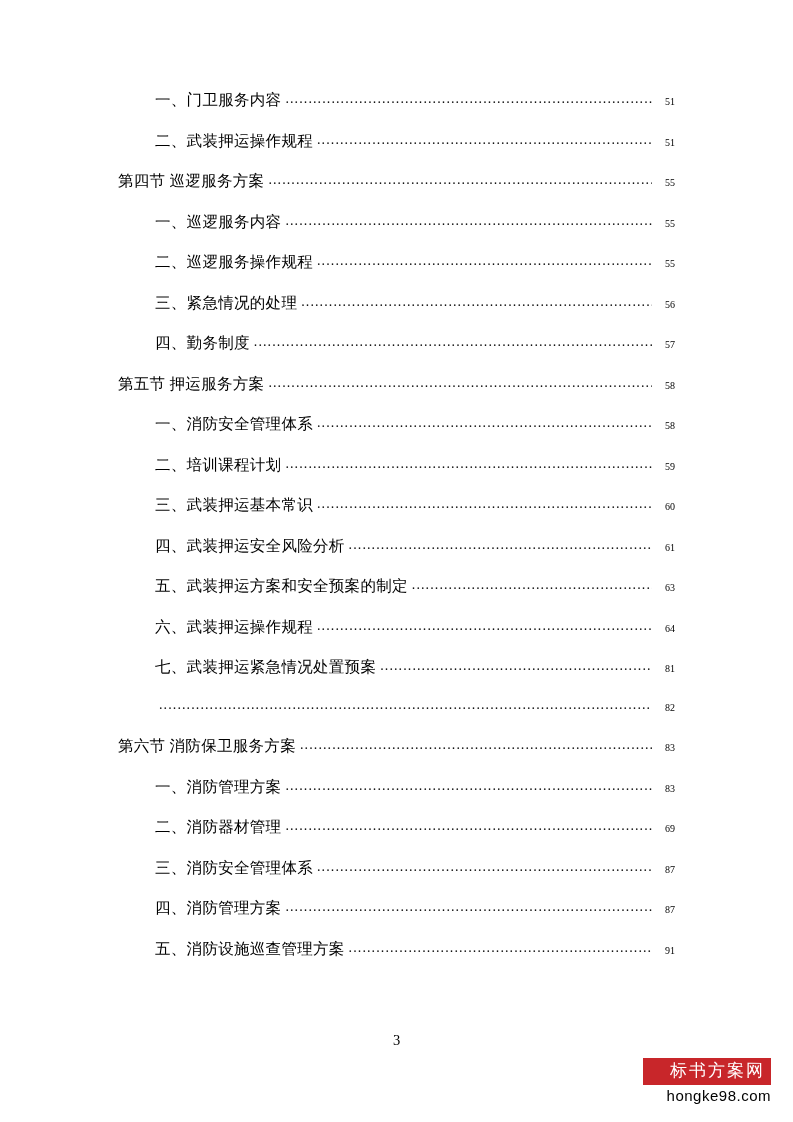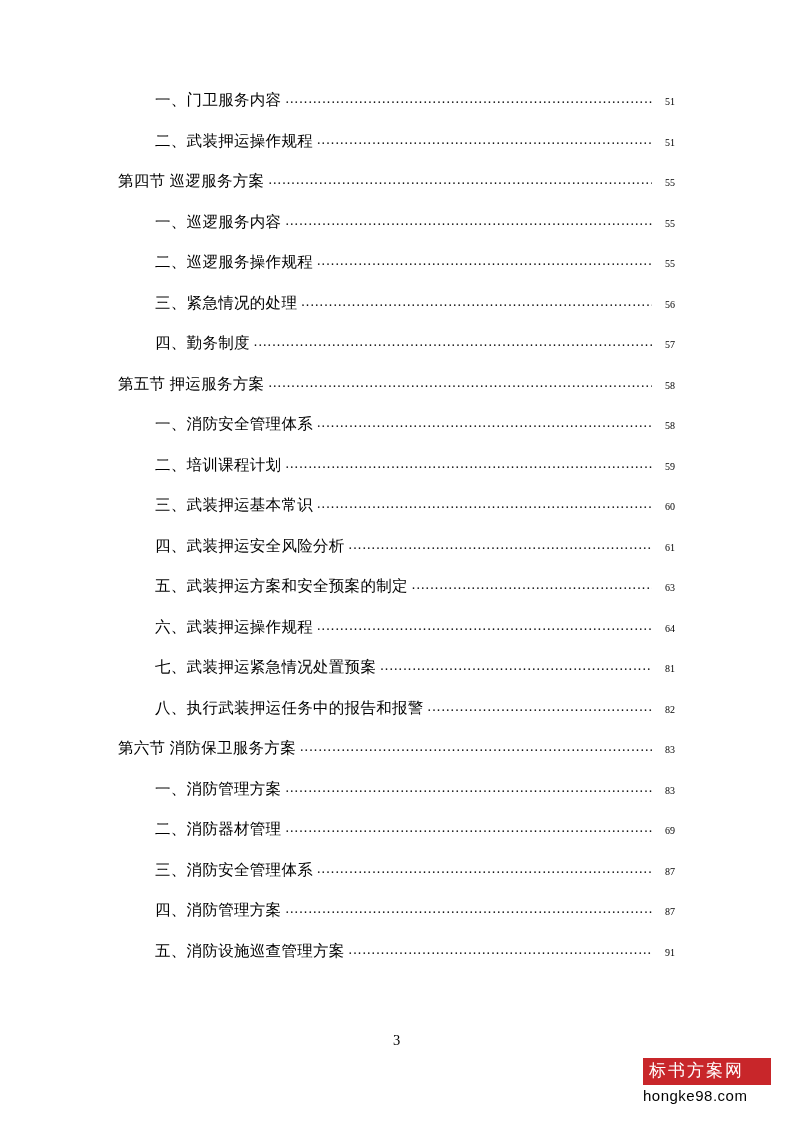--- a/index.html
+++ b/index.html
@@ -67,21 +67,21 @@
     top: 1032px;
     text-align: center;
     font-size: 14.5px;
     font-family: "Liberation Serif", "DejaVu Serif", serif;
   }
   .watermark {
     position: absolute;
     right: 22px;
     bottom: 18px;
     width: 128px;
-    text-align: left;
+    text-align: right;
     user-select: none;
   }
   .watermark-badge {
     background: #c8262a;
     color: #ffffff;
     font-family: "Liberation Sans", sans-serif;
     font-size: 17px;
     letter-spacing: 2px;
     padding: 3px 6px 4px 6px;
     display: block;
@@ -171,21 +171,20 @@
         <span class="toc-label">六、武装押运操作规程</span>
         <span class="toc-dots">........................................................................................................................</span>
         <span class="toc-page">64</span>
       </div>
       <div class="toc-entry level-2">
         <span class="toc-label">七、武装押运紧急情况处置预案</span>
         <span class="toc-dots">........................................................................................................................</span>
         <span class="toc-page">81</span>
       </div>
       <div class="toc-entry level-2">
-        <span class="toc-label">八、执行武装押运任务中的报告和报警</span>
         <span class="toc-dots">........................................................................................................................</span>
         <span class="toc-page">82</span>
       </div>
       <div class="toc-entry level-1">
         <span class="toc-label">第六节 消防保卫服务方案</span>
         <span class="toc-dots">........................................................................................................................</span>
         <span class="toc-page">83</span>
       </div>
       <div class="toc-entry level-2">
         <span class="toc-label">一、消防管理方案</span>

